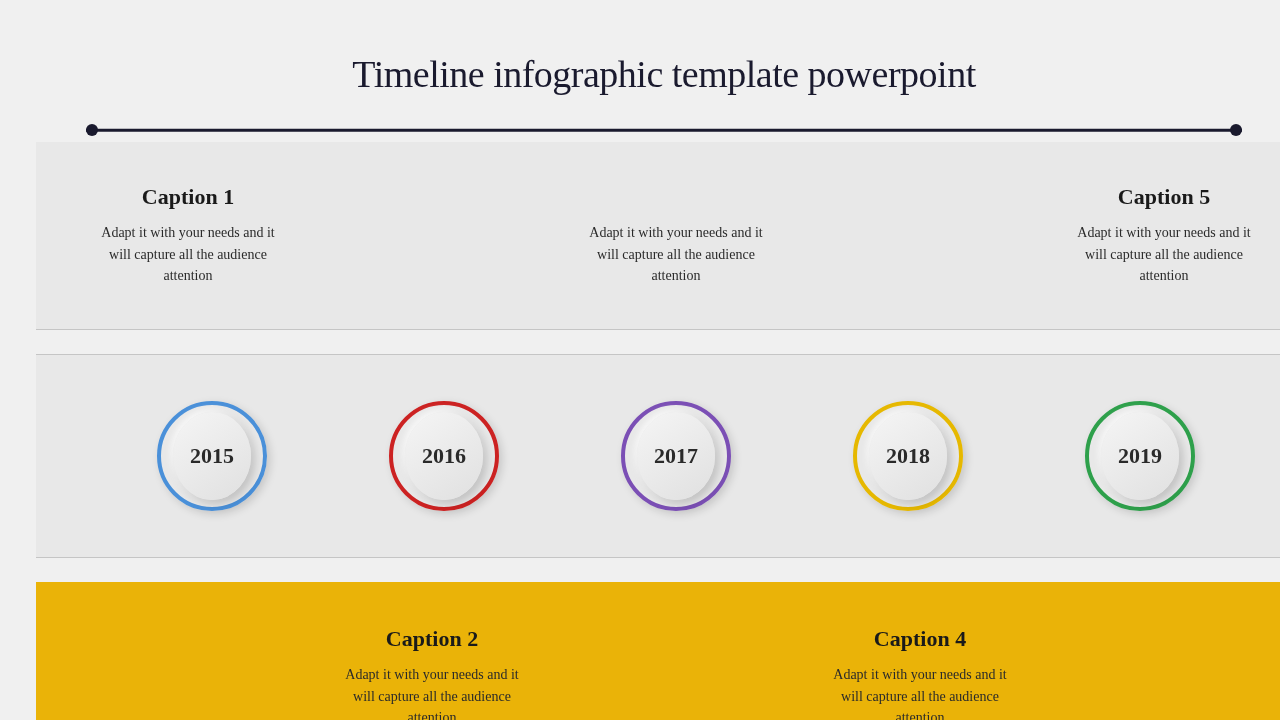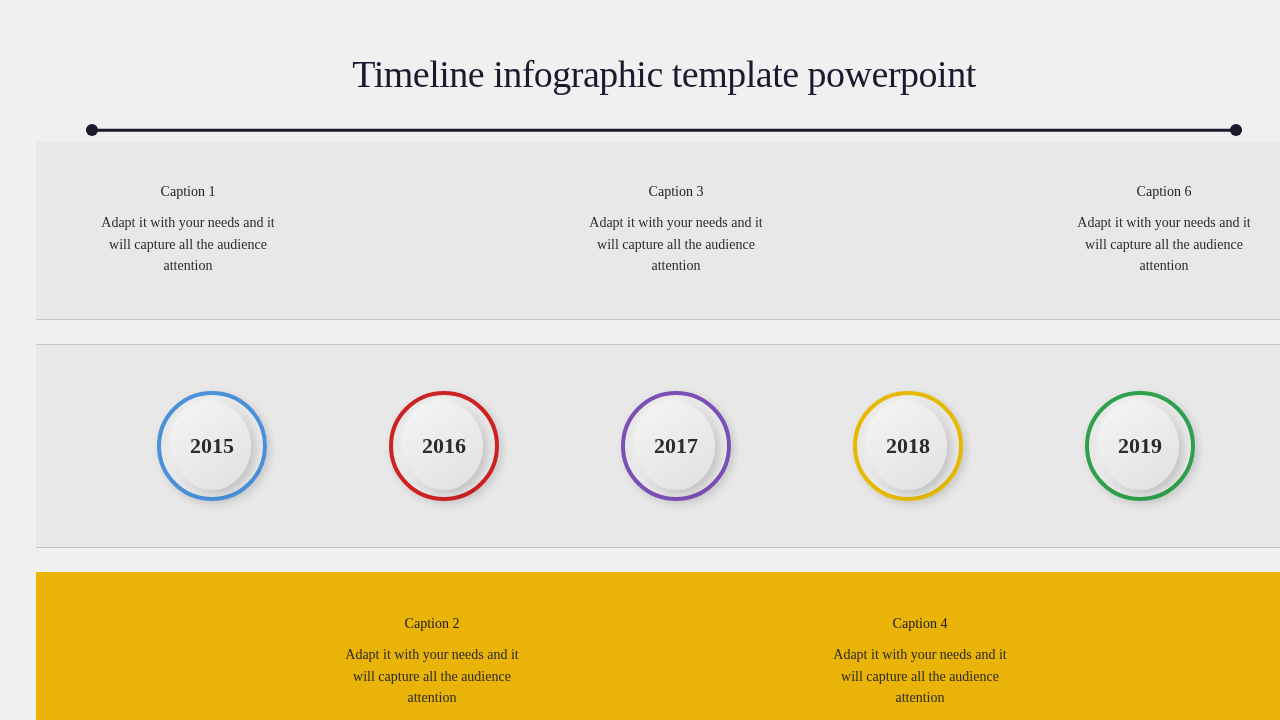--- a/index.html
+++ b/index.html
@@ -102,22 +102,22 @@
       padding: 20px 30px;
       width: 100%;
     }
 
     .caption-block {
       width: 200px;
       text-align: center;
     }
 
     .caption-title {
-      font-weight: normal;
-      font-size: 14px;
+      font-weight: bold;
+      font-size: 22px;
       color: #1a1a1a;
       margin-bottom: 6px;
     }
 
     .caption-text {
       font-size: 14px;
       color: #2a2a2a;
       line-height: 1.55;
     }
 
@@ -203,26 +203,25 @@
 
 <div class="main-content">
 
   <div class="upper-section">
     <div class="caption-block">
       <div class="caption-title">Caption 1</div>
       <div class="caption-text">Adapt it with your needs and it will capture all the audience attention</div>
     </div>
     <div class="caption-placeholder"></div>
     <div class="caption-block">
-      <div class="caption-title">Caption 3</div>
-      <div class="caption-text">Adapt it with your needs and it will capture all the audience attention</div>
-    </div>
-    <div class="caption-placeholder"></div>
-    <div class="caption-block">
-      <div class="caption-title">Caption 6</div>
+      <div class="caption-text">Adapt it with your needs and it will capture all the audience attention</div>
+    </div>
+    <div class="caption-placeholder"></div>
+    <div class="caption-block">
+      <div class="caption-title">Caption 5</div>
       <div class="caption-text">Adapt it with your needs and it will capture all the audience attention</div>
     </div>
   </div>
 
   <div class="circles-section">
 
     <div class="circle-item">
       <div class="circle-outer circle-blue">
         <div class="circle-inner">
           <span class="circle-year">2015</span>

